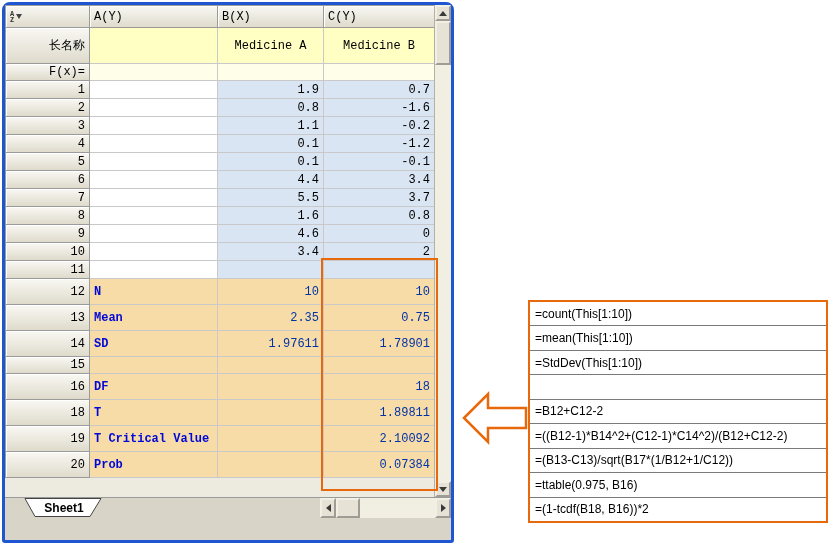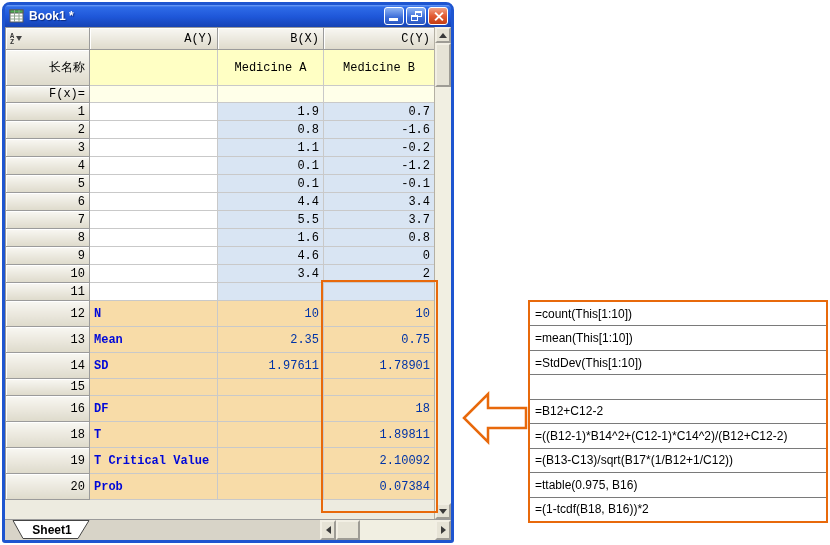--- a/index.html
+++ b/index.html
@@ -29,21 +29,21 @@
   .sheet-row{flex:1;display:flex;position:relative;overflow:hidden;background:#EDEBE0;}
   .gridwrap{width:429px;}
 
   
   table.grid{border-collapse:collapse;table-layout:fixed;width:429px;
              font-family:"Liberation Mono","DejaVu Sans Mono",monospace;font-size:12px;color:#000;}
   table.grid th,table.grid td{padding:0 4px;overflow:hidden;white-space:nowrap;box-sizing:border-box;}
   table.grid td{border:1px solid #C9C9C9;background:#fff;}
   table.grid th{border:1px solid #9B9B9B;background:linear-gradient(180deg,#F8F7F2,#DEDACB);
                 box-shadow:inset 1px 1px 0 #fff;font-weight:normal;}
-  th.ch{text-align:right;} th.rh{text-align:right;} th.corner{padding:1px 2px;}
+  th.ch{text-align:left;} th.rh{text-align:right;} th.corner{padding:1px 2px;}
   tr.r-h{height:22px;} tr.r-ln{height:36px;} tr.r-fx{height:17px;}
   tr.r-d{height:18px;} tr.r-s{height:26px;} tr.r-ss{height:17px;}
   tr.r-ln td{background:#FFFFC4;text-align:center;}
   tr.r-fx td{background:#FFFFE9;}
   tr.r-d td.cb,tr.r-d td.cc{background:#D9E5F3;text-align:right;}
   tr.r-b td{background:#fff;}
   tr.r-s td,tr.r-ss td{background:#F8DCA8;}
   tr.r-s td.ca{color:#0008D8;font-weight:bold;text-align:left;}
   tr.r-s td.cb,tr.r-s td.cc{color:#0033A6;text-align:right;}
 
@@ -58,60 +58,40 @@
   .vscroll{width:17px;display:flex;flex-direction:column;background:#F1EFE2;border-left:1px solid #B4B0A4;box-sizing:border-box;}
   .sb{height:16px;background:#E6E3D6;border:2px outset #F2EFE4;box-sizing:border-box;display:flex;align-items:center;justify-content:center;}
   .tri-up{width:0;height:0;border-left:4px solid transparent;border-right:4px solid transparent;border-bottom:5px solid #3a3a3a;}
   .tri-down{width:0;height:0;border-left:4px solid transparent;border-right:4px solid transparent;border-top:5px solid #3a3a3a;}
   .tri-left{width:0;height:0;border-top:4px solid transparent;border-bottom:4px solid transparent;border-right:5px solid #3a3a3a;}
   .tri-right{width:0;height:0;border-top:4px solid transparent;border-bottom:4px solid transparent;border-left:5px solid #3a3a3a;}
   .vtrack{flex:1;position:relative;}
   .vthumb{position:absolute;top:0;left:0;right:0;height:44px;background:#E6E3D6;border:2px outset #F2EFE4;box-sizing:border-box;}
 
   .bottombar{height:20px;display:flex;align-items:stretch;background:#D8D4C8;border-top:1px solid #9A9A9A;}
-  .tabzone{flex:1;display:flex;align-items:flex-start;padding-left:3px;overflow:hidden;}
+  .tabzone{flex:1;display:flex;align-items:flex-start;padding-left:15px;overflow:hidden;}
   .hscroll{width:131px;display:flex;align-items:stretch;}
   .hbtn{width:16px;background:#E6E3D6;border:2px outset #F2EFE4;box-sizing:border-box;display:flex;align-items:center;justify-content:center;}
   .htrack{flex:1;position:relative;background:#F1EFE2;}
   .hthumb{position:absolute;left:0;top:0;bottom:0;width:24px;background:#E6E3D6;border:2px outset #F2EFE4;box-sizing:border-box;}
 
   
   .callout-arrow{position:absolute;left:461px;top:389px;}
   .fbox{position:absolute;left:528px;top:300px;width:300px;height:223px;box-sizing:border-box;
         border:2px solid #E8690B;background:#fff;display:flex;flex-direction:column;}
   .frow{flex:1;display:flex;align-items:center;padding:0 5px;font-size:12px;color:#000;
         border-bottom:1px solid #7A7A7A;white-space:nowrap;overflow:hidden;}
   .frow:last-child{border-bottom:none;}
 </style>
 </head>
 <body>
 
 <div class="canvas">
 
   <div class="window">
-    <div class="titlebar">
-      <svg class="app-icon" width="16" height="16" viewBox="0 0 16 16">
-        <rect x="1" y="2" width="13" height="12" fill="#ffffff" stroke="#5a5a5a"></rect>
-        <rect x="1" y="2" width="13" height="3" fill="#4CAF50" stroke="#5a5a5a"></rect>
-        <path d="M5.5 2 V14 M10 2 V14 M1 8 H14 M1 11 H14" stroke="#8fa58f" fill="none"></path>
-      </svg>
-      <span class="title-text">Book1 *</span>
-      <div class="tbtns">
-        <div class="tbtn minmax">
-            <span class="g-min"></span>
-          </div>
-        <div class="tbtn minmax">
-            <span class="g-rest-back"></span>
-            <span class="g-rest-front"></span>
-          </div>
-        <div class="tbtn close">
-            <span class="g-close"></span>
-          </div>
-      </div>
-    </div>
 
     <div class="client">
       <div class="sheet-row">
         <div class="gridwrap">
           <table class="grid">
             <colgroup>
                 <col style="width:84px">
                 <col style="width:128px">
                 <col style="width:106px">
                 <col style="width:111px">

